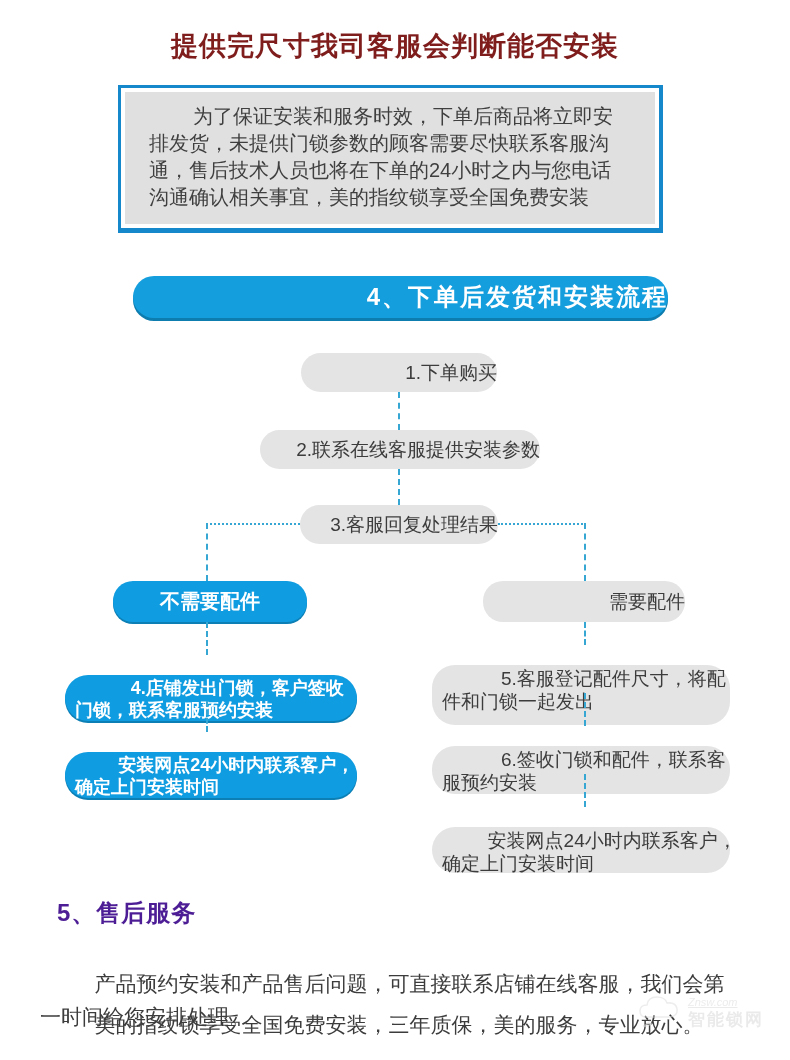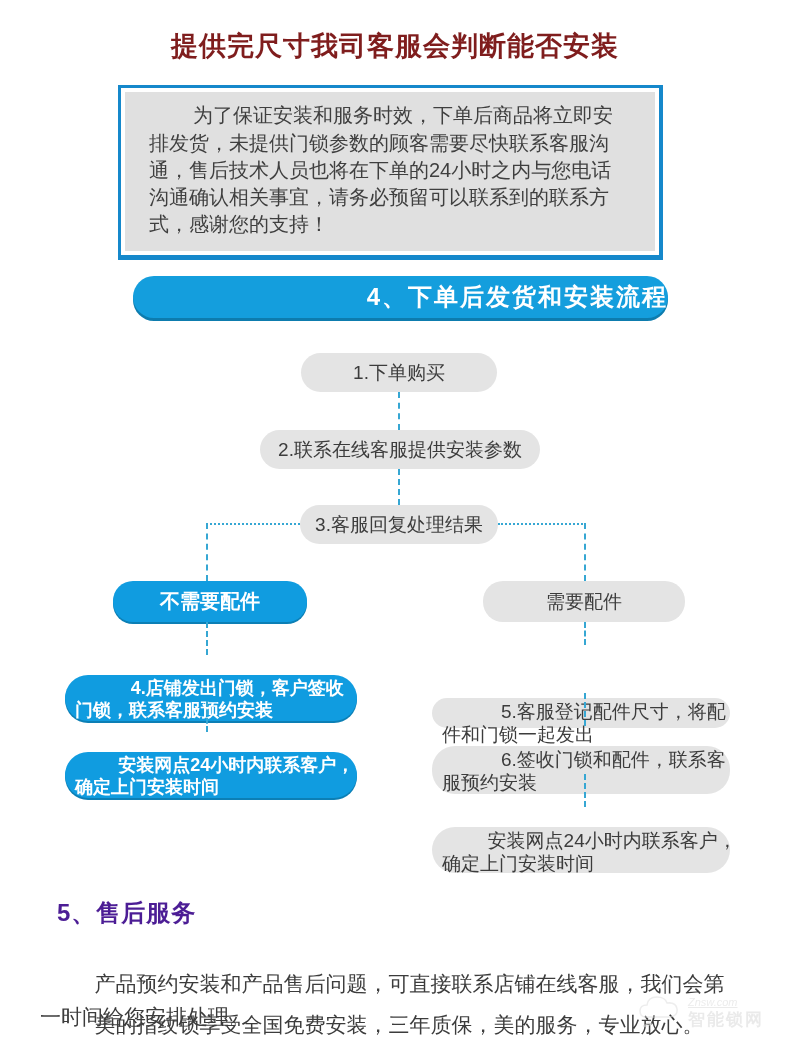--- a/index.html
+++ b/index.html
@@ -25,49 +25,49 @@
     box-sizing:border-box;
     border:3px solid #1588cb;border-bottom-width:5px;border-right-width:4px;
     background:#ffffff;padding:4px;
   }
   .notice-inner{
     background:#e0e0e0;
     padding:11px 26px 13px 24px;
     font-size:20px;line-height:27px;color:#3f3f3f;
   }
   .notice-line{white-space:nowrap;}
-  .ind-notice{padding-left:2.2em;font-family:Liberation Mono, monospace;}
+  .ind-notice{padding-left:2.2em;}
 
   
   .banner{
     position:absolute;left:133px;top:276px;width:535px;height:42px;
     background:#149edd;border-radius:21px;
     box-shadow:0 3px 0 #0d7cae;
     color:#fff;font-size:24px;font-weight:bold;
     text-align:right;line-height:42px;letter-spacing:2px;
   }
 
   
   .node{position:absolute;border-radius:20px;text-align:center;box-sizing:border-box;}
-  .node.gray{background:#e4e4e4;color:#3c3c3c;}
+  .node.gray{background:#e4e4e4;color:#3c3c3c;text-align:right;}
   .node.blue{background:#109ce0;color:#ffffff;font-weight:bold;box-shadow:0 2px 0 #0c7fb5;}
   .pill1{left:301px;top:353px;width:196px;height:39px;line-height:39px;font-size:19px;}
   .pill2{left:260px;top:430px;width:280px;height:39px;line-height:39px;font-size:19px;}
   .pill3{left:300px;top:505px;width:198px;height:39px;line-height:39px;font-size:19px;}
   .pill-no{left:113px;top:581px;width:194px;height:41px;line-height:41px;font-size:20px;}
   .pill-yes{left:483px;top:581px;width:202px;height:41px;line-height:41px;font-size:19px;}
 
   .bigbox{position:absolute;border-radius:23px;text-align:left;box-sizing:border-box;
           padding:2px 10px 0 10px;margin-top:20px;}
   .bigbox .bl{white-space:nowrap;}
   .blue-box{background:#109ce0;color:#fff;font-weight:bold;font-size:18px;line-height:22px;box-shadow:0 2px 0 #0c7fb5;}
   .gray-box{background:#e4e4e4;color:#3c3c3c;font-size:19px;line-height:23px;}
   .left4{left:65px;top:655px;width:292px;height:46px;}
   .left5{left:65px;top:732px;width:292px;height:46px;}
-  .right5{left:432px;top:678px;width:298px;height:30px;}
+  .right5{left:432px;top:645px;width:298px;height:60px;}
   .right6{left:432px;top:726px;width:298px;height:48px;}
   .right7{left:432px;top:807px;width:298px;height:46px;}
   .ind-3{padding-left:3.1em;}
   .ind-2{padding-left:2.4em;}
 
   
   .vline{position:absolute;width:0;border-left:2px dashed #36a7d3;}
   .hline{position:absolute;height:0;border-top:2px dotted #36a7d3;}
 
   
@@ -97,22 +97,21 @@
 
 <div class="page">
 
   <div class="main-title">提供完尺寸我司客服会判断能否安装</div>
 
   <div class="notice">
     <div class="notice-inner">
       <div class="notice-line ind-notice">为了保证安装和服务时效，下单后商品将立即安</div>
       <div class="notice-line">排发货，未提供门锁参数的顾客需要尽快联系客服沟</div>
       <div class="notice-line">通，售后技术人员也将在下单的24小时之内与您电话</div>
-      <div class="notice-line">沟通确认相关事宜，请务必预留可以联系到的联系方</div>
-      <div class="notice-line">式，感谢您的支持！</div>
+      <div class="notice-line">沟通确认相关事宜，美的指纹锁享受全国免费安装</div>
     </div>
   </div>
 
   <div class="banner">4、下单后发货和安装流程</div>
 
   <div class="node gray pill1">1.下单购买</div>
   <div class="vline" style="left:398px;top:392px;height:38px;"></div>
 
   <div class="node gray pill2">2.联系在线客服提供安装参数</div>
   <div class="vline" style="left:398px;top:469px;height:36px;"></div>

